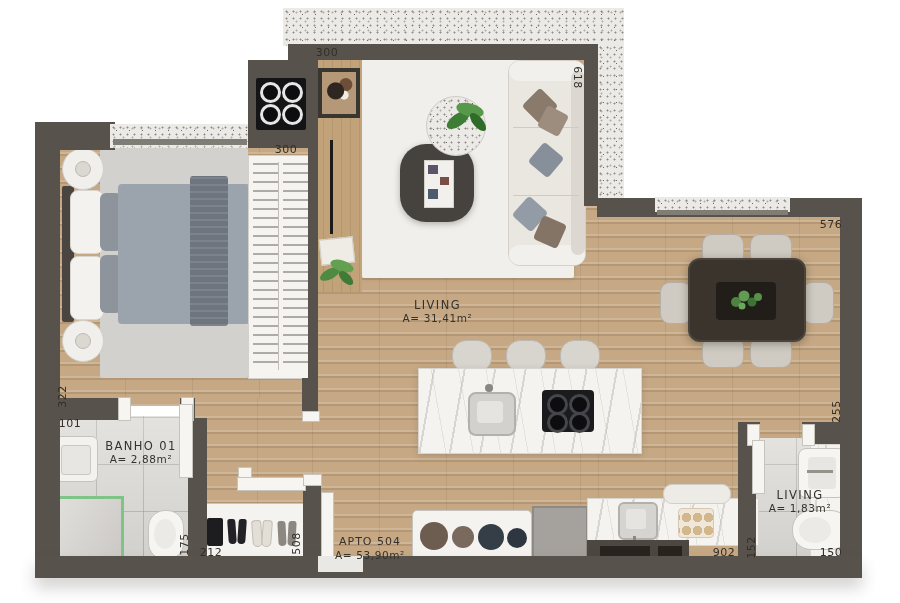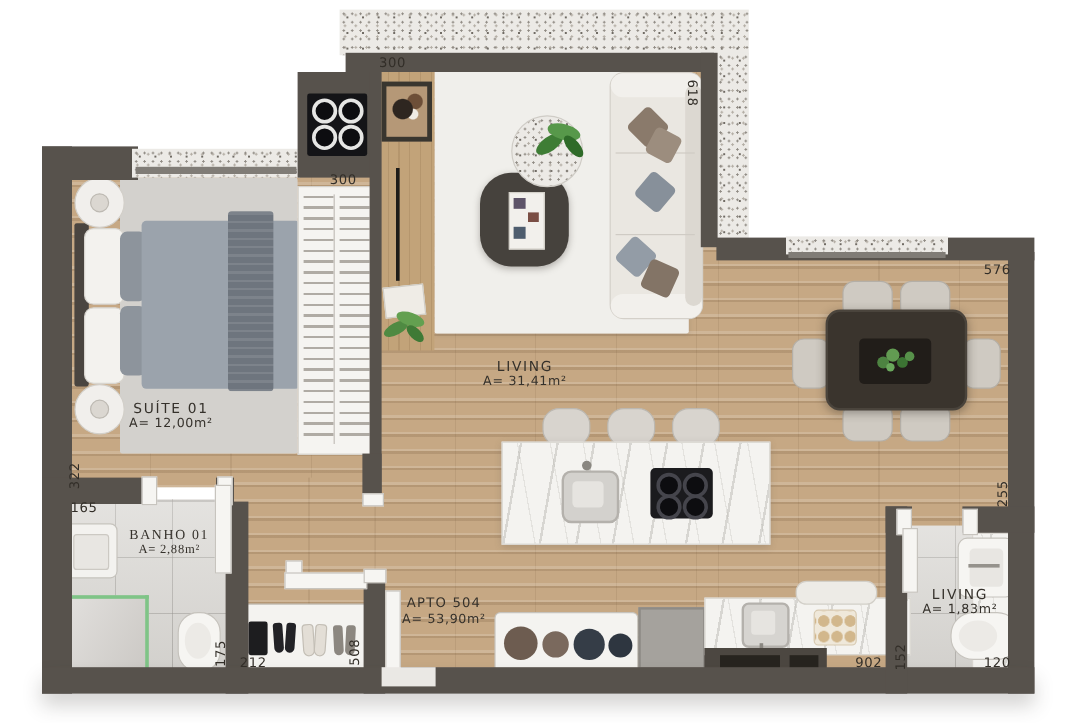--- a/index.html
+++ b/index.html
@@ -225,48 +225,44 @@
   <div class="abs cap" style="left:302px;top:411px;width:16px;height:9px;"></div>
   <div class="abs cap" style="left:238px;top:467px;width:12px;height:11px;"></div>
   <div class="abs leaf-door" style="left:237px;top:477px;width:67px;height:12px;"></div>
   <div class="abs cap" style="left:303px;top:474px;width:17px;height:10px;"></div>
   <div class="abs leaf-door" style="left:321px;top:492px;width:11px;height:66px;"></div>
   <div class="abs" style="left:318px;top:556px;width:45px;height:16px;background:#eae8e4;z-index:5;"></div>
   <div class="abs cap" style="left:747px;top:424px;width:11px;height:20px;"></div>
   <div class="abs cap" style="left:802px;top:424px;width:11px;height:20px;"></div>
   <div class="abs leaf-door" style="left:752px;top:440px;width:11px;height:52px;"></div>
 
-  <div class="abs lbl" style="left:95px;top:334px;width:95px;">
-    <div class="nm">SUÍTE 01</div>
-    <div class="ar">A= 12,00m²</div>
-  </div>
-  <div class="abs lbl" style="left:86px;top:440px;width:110px;font-family:Liberation Serif, serif;">
+  <div class="abs lbl" style="left:86px;top:440px;width:110px;">
     <div class="nm">BANHO 01</div>
     <div class="ar">A= 2,88m²</div>
   </div>
   <div class="abs lbl" style="left:390px;top:299px;width:95px;">
     <div class="nm">LIVING</div>
     <div class="ar">A= 31,41m²</div>
   </div>
-  <div class="abs lbl" style="left:330px;top:497px;width:80px;">
+  <div class="abs lbl" style="left:330px;top:536px;width:80px;">
     <div class="nm" style="font-size:11px;letter-spacing:1px;">APTO 504</div>
     <div class="ar">A= 53,90m²</div>
   </div>
   <div class="abs lbl" style="left:760px;top:489px;width:80px;">
     <div class="nm">LIVING</div>
     <div class="ar">A= 1,83m²</div>
   </div>
 
   <div class="abs dim" style="left:305px;top:46px;">300</div>
   <div class="abs dim" style="left:555px;top:71px;transform:rotate(90deg);">618</div>
   <div class="abs dim" style="left:264px;top:143px;">300</div>
   <div class="abs dim" style="left:809px;top:218px;">576</div>
   <div class="abs dim" style="left:40px;top:390px;transform:rotate(-90deg);">322</div>
-  <div class="abs dim" style="left:48px;top:417px;">165</div>
+  <div class="abs dim" style="left:48px;top:417px;">101</div>
   <div class="abs dim" style="left:162px;top:538px;transform:rotate(-90deg);">175</div>
   <div class="abs dim" style="left:189px;top:546px;">212</div>
   <div class="abs dim" style="left:274px;top:537px;transform:rotate(-90deg);">508</div>
   <div class="abs dim" style="left:702px;top:546px;">902</div>
   <div class="abs dim" style="left:729px;top:541px;transform:rotate(-90deg);">152</div>
-  <div class="abs dim" style="left:809px;top:546px;">120</div>
+  <div class="abs dim" style="left:809px;top:546px;">150</div>
   <div class="abs dim" style="left:814px;top:405px;transform:rotate(-90deg);">255</div>
 
 </div>
 
 </body></html>

